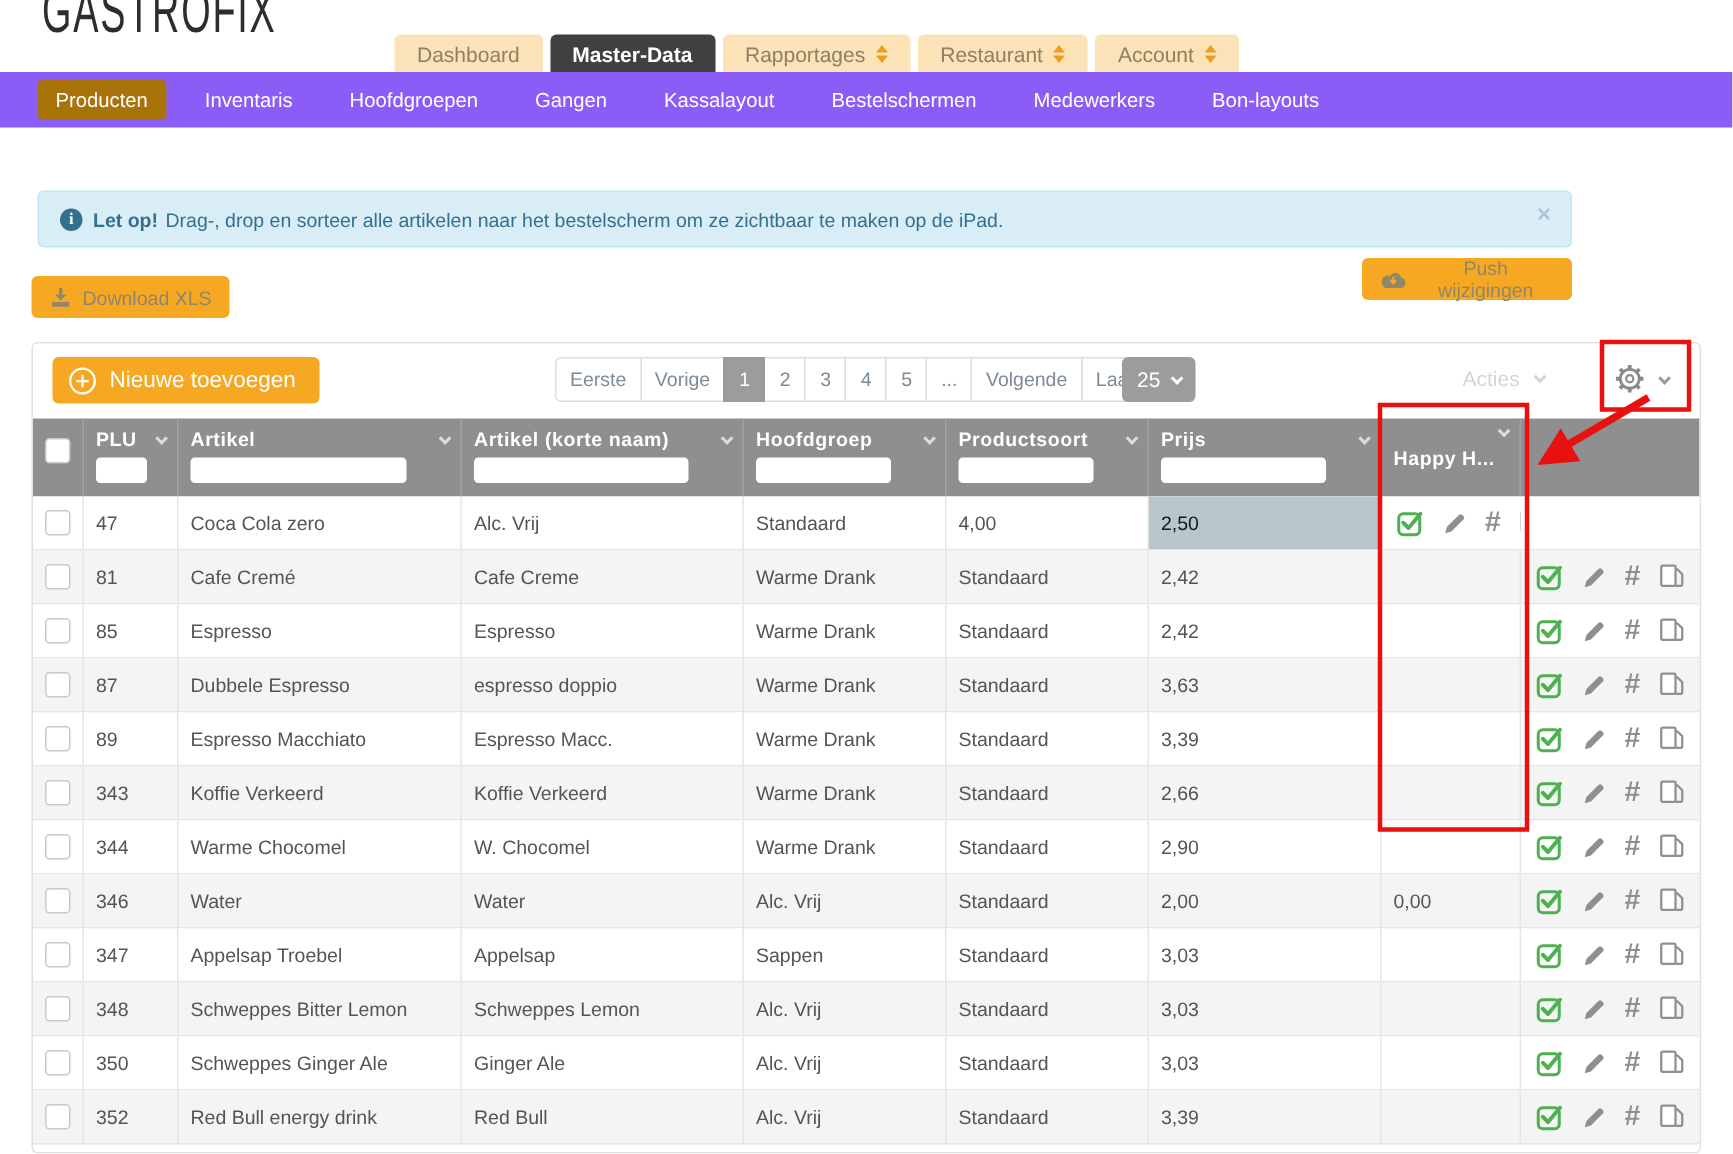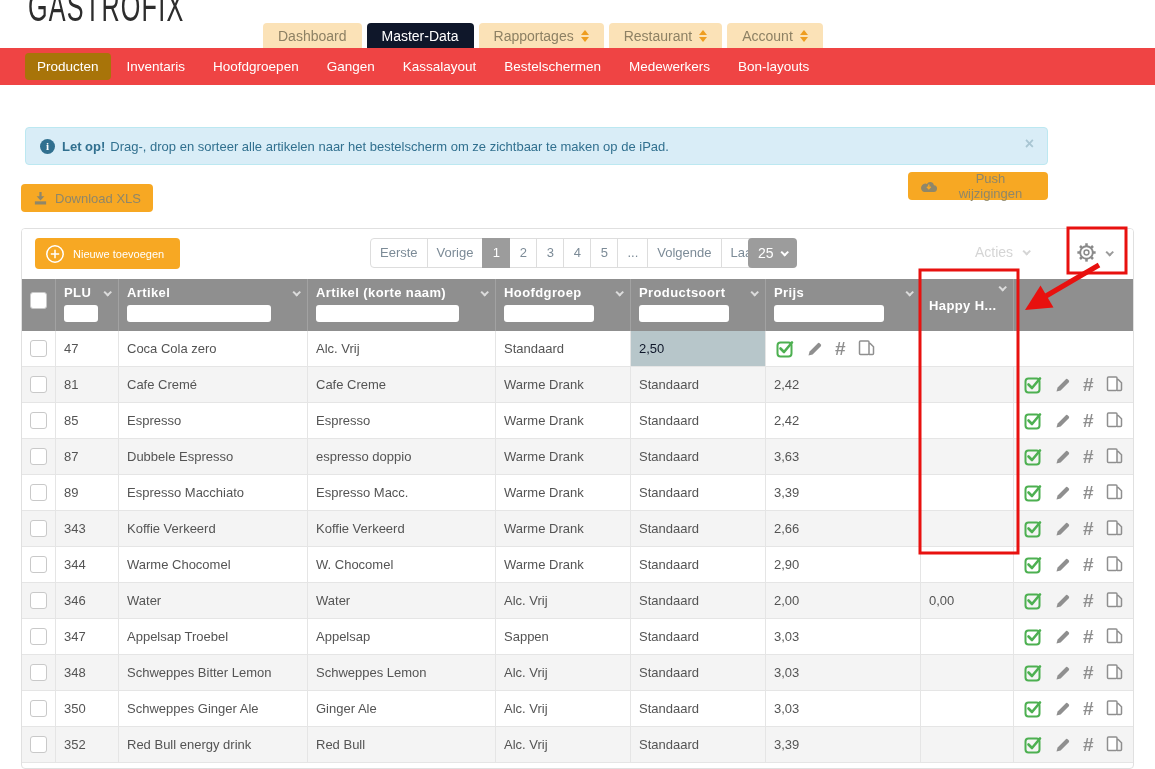--- a/index.html
+++ b/index.html
@@ -9,31 +9,31 @@
 
   
   .logo { position:absolute; left:28px; top:-14px; font-size:42px; line-height:1;
           letter-spacing:2px; color:#2d2d2d; white-space:nowrap;
           transform:scale(0.60,1); transform-origin:left top; font-weight:400; }
 
   
   .tabs { position:absolute; left:263px; top:23px; height:25px; display:flex; gap:5px; }
   .tab { display:flex; align-items:center; gap:7px; padding:0 15px; height:25px;
          background:#FBE2B7; border-radius:4px 4px 0 0; color:#8D8164; font-size:14px; cursor:pointer; }
-  .tab.active { background:#0f172a; color:#fff; font-weight:normal; }
+  .tab.active { background:#404040; color:#fff; font-weight:bold; }
   .updown { display:none; flex-direction:column; align-items:center; }
   .updown.dropdown { display:flex; }
   .tri-up   { width:0; height:0; border-left:4px solid transparent; border-right:4px solid transparent;
               border-bottom:5px solid #EE9D1F; }
   .tri-down { width:0; height:0; border-left:4px solid transparent; border-right:4px solid transparent;
               border-top:5px solid #EE9D1F; margin-top:2px; }
 
   
-  .subnav-bar { position:absolute; left:0; top:48px; width:100%; height:37px; background:#ef4444;
-                display:flex; align-items:center; padding-left:25px; gap:4px; }
+  .subnav-bar { position:absolute; left:0; top:48px; width:100%; height:37px; background:#8b5cf6;
+                display:flex; align-items:center; padding-left:25px; gap:14px; }
   .subnav-item { color:#fff; font-size:13.5px; padding:6px 12px; border-radius:4px; cursor:pointer; white-space:nowrap; }
   .subnav-item.active { background:#A87409; }
 
   
   .alert { position:absolute; left:25px; top:127px; width:1023px; height:38px;
            background:#D9EDF7; border:1px solid #BCE8F1; border-radius:4px;
            display:flex; align-items:center; padding:0 14px; color:#31708F; font-size:13px; }
   .info-icon { flex:0 0 auto; width:15px; height:15px; border-radius:50%; background:#31708F; color:#fff;
                display:inline-flex; align-items:center; justify-content:center;
                font-size:11px; font-weight:bold; font-family:"Liberation Serif", serif; margin-right:7px; }
@@ -47,21 +47,21 @@
                 font-size:13px; color:#8F8769; cursor:pointer; font-family:inherit; }
   #btn-download { left:21px; top:184px; }
   #btn-push { left:908px; top:172px; width:140px; }
 
   
   .panel { position:absolute; left:21px; top:228px; width:1113px; height:541px;
            border:1px solid #E0E0E0; border-radius:4px; background:#fff; overflow:hidden; }
 
   .toolbar { position:relative; height:50px; background:#fff; }
   .btn-new { position:absolute; left:13px; top:9px; height:31px; background:#F7A823; border:none;
-             border-radius:4px; color:#fff; font-size:11px; display:flex; align-items:center;
+             border-radius:4px; color:#fff; font-size:15px; display:flex; align-items:center;
              gap:8px; padding:0 16px 0 10px; cursor:pointer; font-family:inherit; }
 
   .pager { position:absolute; left:348px; top:9px; display:flex; }
   .pg { min-width:28px; padding:0 9px; height:30px; line-height:28px; background:#fff;
         border:1px solid #DDD; color:#7C8B97; font-size:13px; margin-left:-1px; text-align:center;
         cursor:pointer; font-family:inherit; }
   .pg:first-child { border-radius:4px 0 0 4px; margin-left:0; }
   .pg:last-child  { border-radius:0 4px 4px 0; }
   .pg.active { background:#9C9C9C; border-color:#9C9C9C; color:#fff; position:relative; z-index:1; }
 
@@ -301,20 +301,21 @@
 
   <div class="tbody">
   <div class="tr grid-cols">
     <div class="td td-cb">
       <span class="cb"></span>
     </div>
     <div class="td">47</div>
     <div class="td">Coca Cola zero</div>
     <div class="td">Alc. Vrij</div>
     <div class="td">Standaard</div>
+    <div class="td">4,00</div>
     <div class="td td-happy highlight">2,50</div>
     <div class="td td-actions">
       <span class="icon-btn">
         <svg width="19" height="19" viewBox="0 0 19 19">
           <rect x="1.5" y="3.5" width="14" height="14" rx="3" fill="none" stroke="#4DB051" stroke-width="2"></rect>
           <path d="M4.5 9.5 L8 13 L16 3.5" fill="none" stroke="#4DB051" stroke-width="2.6" stroke-linecap="round" stroke-linejoin="round"></path>
         </svg>
       </span>
       <span class="icon-btn">
         <svg width="18" height="18" viewBox="0 0 18 18">

